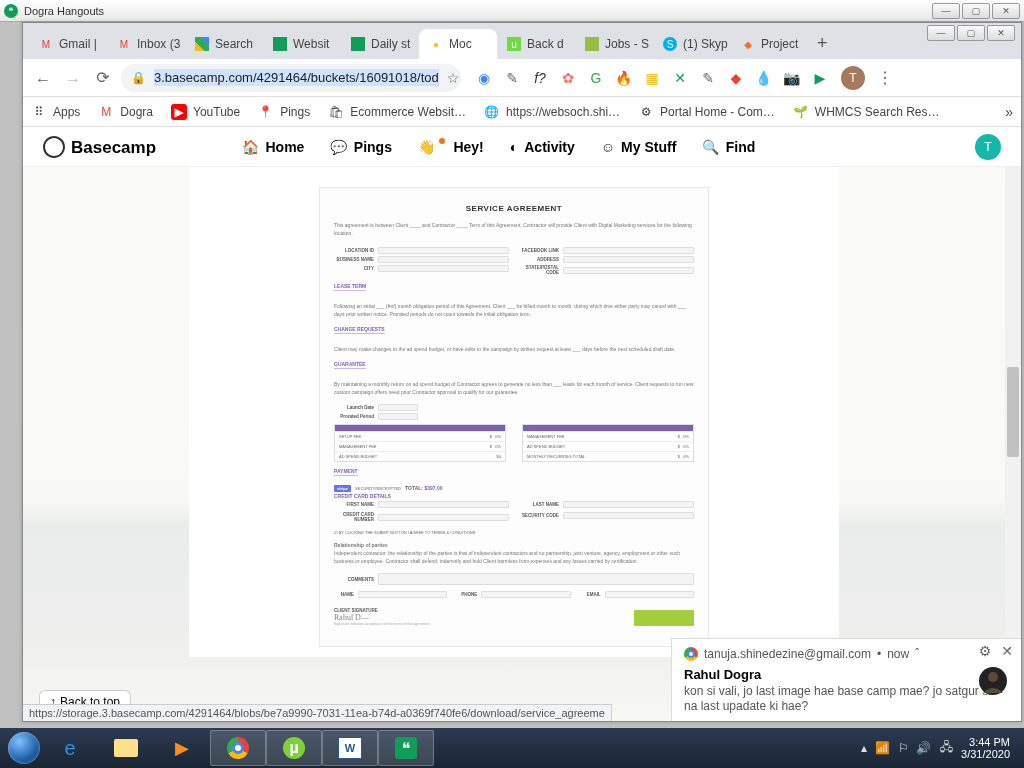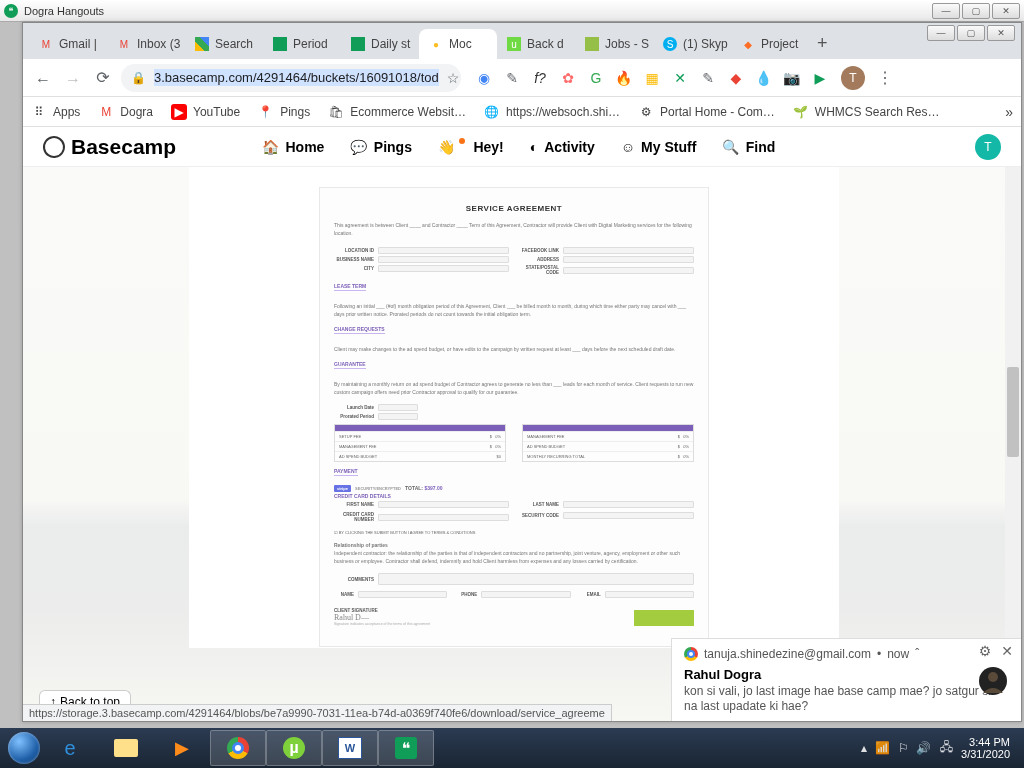--- a/index.html
+++ b/index.html
@@ -43,30 +43,30 @@
 .menu-dots { font-size:16px; color:#5f6368; padding:0 6px;}
 
 .bookmarks { height:30px; background:#fff; border-bottom:1px solid #e0e0e0; display:flex; align-items:center; padding:0 8px; gap:18px; font-size:12px; color:#444;}
 .bm { display:flex; align-items:center; gap:6px; white-space:nowrap;}
 .bm-icon { width:16px; height:16px; display:flex; align-items:center; justify-content:center; }
 .bm-more { margin-left:auto; font-size:14px;}
 
 
 .viewport { flex:1; position:relative; overflow:hidden; background:#fff;}
 .bc-header { position:absolute; top:0; left:0; right:0; height:40px; background:#fff; display:flex; align-items:center; padding:0 20px; gap:26px; border-bottom:1px solid #eee; z-index:2;}
-.bc-logo { display:flex; align-items:center; gap:6px; font-weight:700; font-size:21px; }
+.bc-logo { display:flex; align-items:flex-end; gap:6px; font-weight:700; font-size:17px; }
 .bc-logo-circle { width:22px; height:22px; border:2.5px solid #333; border-radius:50%; transform:rotate(-10deg);}
 .bc-nav { display:flex; gap:26px; margin-left:60px; font-size:14px; font-weight:600; }
 .bc-nav-item { display:flex; align-items:center; gap:6px; }
 .bc-nav-item .dot { width:6px; height:6px; background:#f97316; border-radius:50%; position:relative; top:-6px; left:-2px;}
 .bc-avatar { width:26px; height:26px; border-radius:50%; background:#14b8a6; color:#fff; display:flex; align-items:center; justify-content:center; font-size:12px; margin-left:auto;}
 
 .bc-body { position:absolute; top:40px; bottom:0; left:0; right:16px; overflow:auto; background:linear-gradient(#fafaf8,#f7f7f3);}
 .bc-body::before { content:""; position:absolute; inset:0; background: radial-gradient(ellipse 200px 100px at 50% 60%, rgba(150,160,170,.15), transparent 50%), linear-gradient(transparent 0 60%, rgba(180,190,200,.2) 65%, rgba(200,205,210,.25) 80%, transparent); pointer-events:none;}
-.bc-card { width:650px; margin:0 auto; background:#fff; padding:0 0 1px; position:relative;}
+.bc-card { width:650px; margin:0 auto; background:#fff; padding:0 0 10px; position:relative;}
 .doc-img { width:390px; margin:10px auto 0; background:#fdfdfd; border:1px solid #e8e8e8; padding:16px 14px 20px; font-size:5px; color:#666;}
 .doc-title { text-align:center; font-size:8px; font-weight:700; color:#333; letter-spacing:0.5px;}
 .doc-para { margin:8px 0; line-height:1.6; color:#777;}
 .doc-sec { margin-top:6px;}
 .doc-sec-title{ font-size:5px; font-weight:700; color:#7c5fb8; border-bottom:1px solid #c9b5f0; padding-bottom:1px; margin-bottom:3px; display:inline-block;}
 .doc-row { display:flex; gap:4px; margin:2px 0; align-items:center;}
 .doc-label { font-size:4.5px; font-weight:600; color:#555; width:40px; text-align:right;}
 .doc-input { flex:1; height:7px; background:#f4f4f4; border:0.3px solid #ddd; border-radius:1px;}
 .doc-grid { display:flex; gap:10px;}
 .doc-col { flex:1;}
@@ -138,21 +138,21 @@
         <div class="tab">
           <div class="tab-fav gmail">M</div>
           <span>Inbox (3</span>
         </div>
         <div class="tab">
           <div class="tab-fav drive"></div>
           <span>Search</span>
         </div>
         <div class="tab">
           <div class="tab-fav sheets"></div>
-          <span>Period</span>
+          <span>Websit</span>
         </div>
         <div class="tab">
           <div class="tab-fav sheets"></div>
           <span>Daily st</span>
         </div>
         <div class="tab active">
           <div class="tab-fav bc">●</div>
           <span>Moc</span>
         </div>
         <div class="tab">

